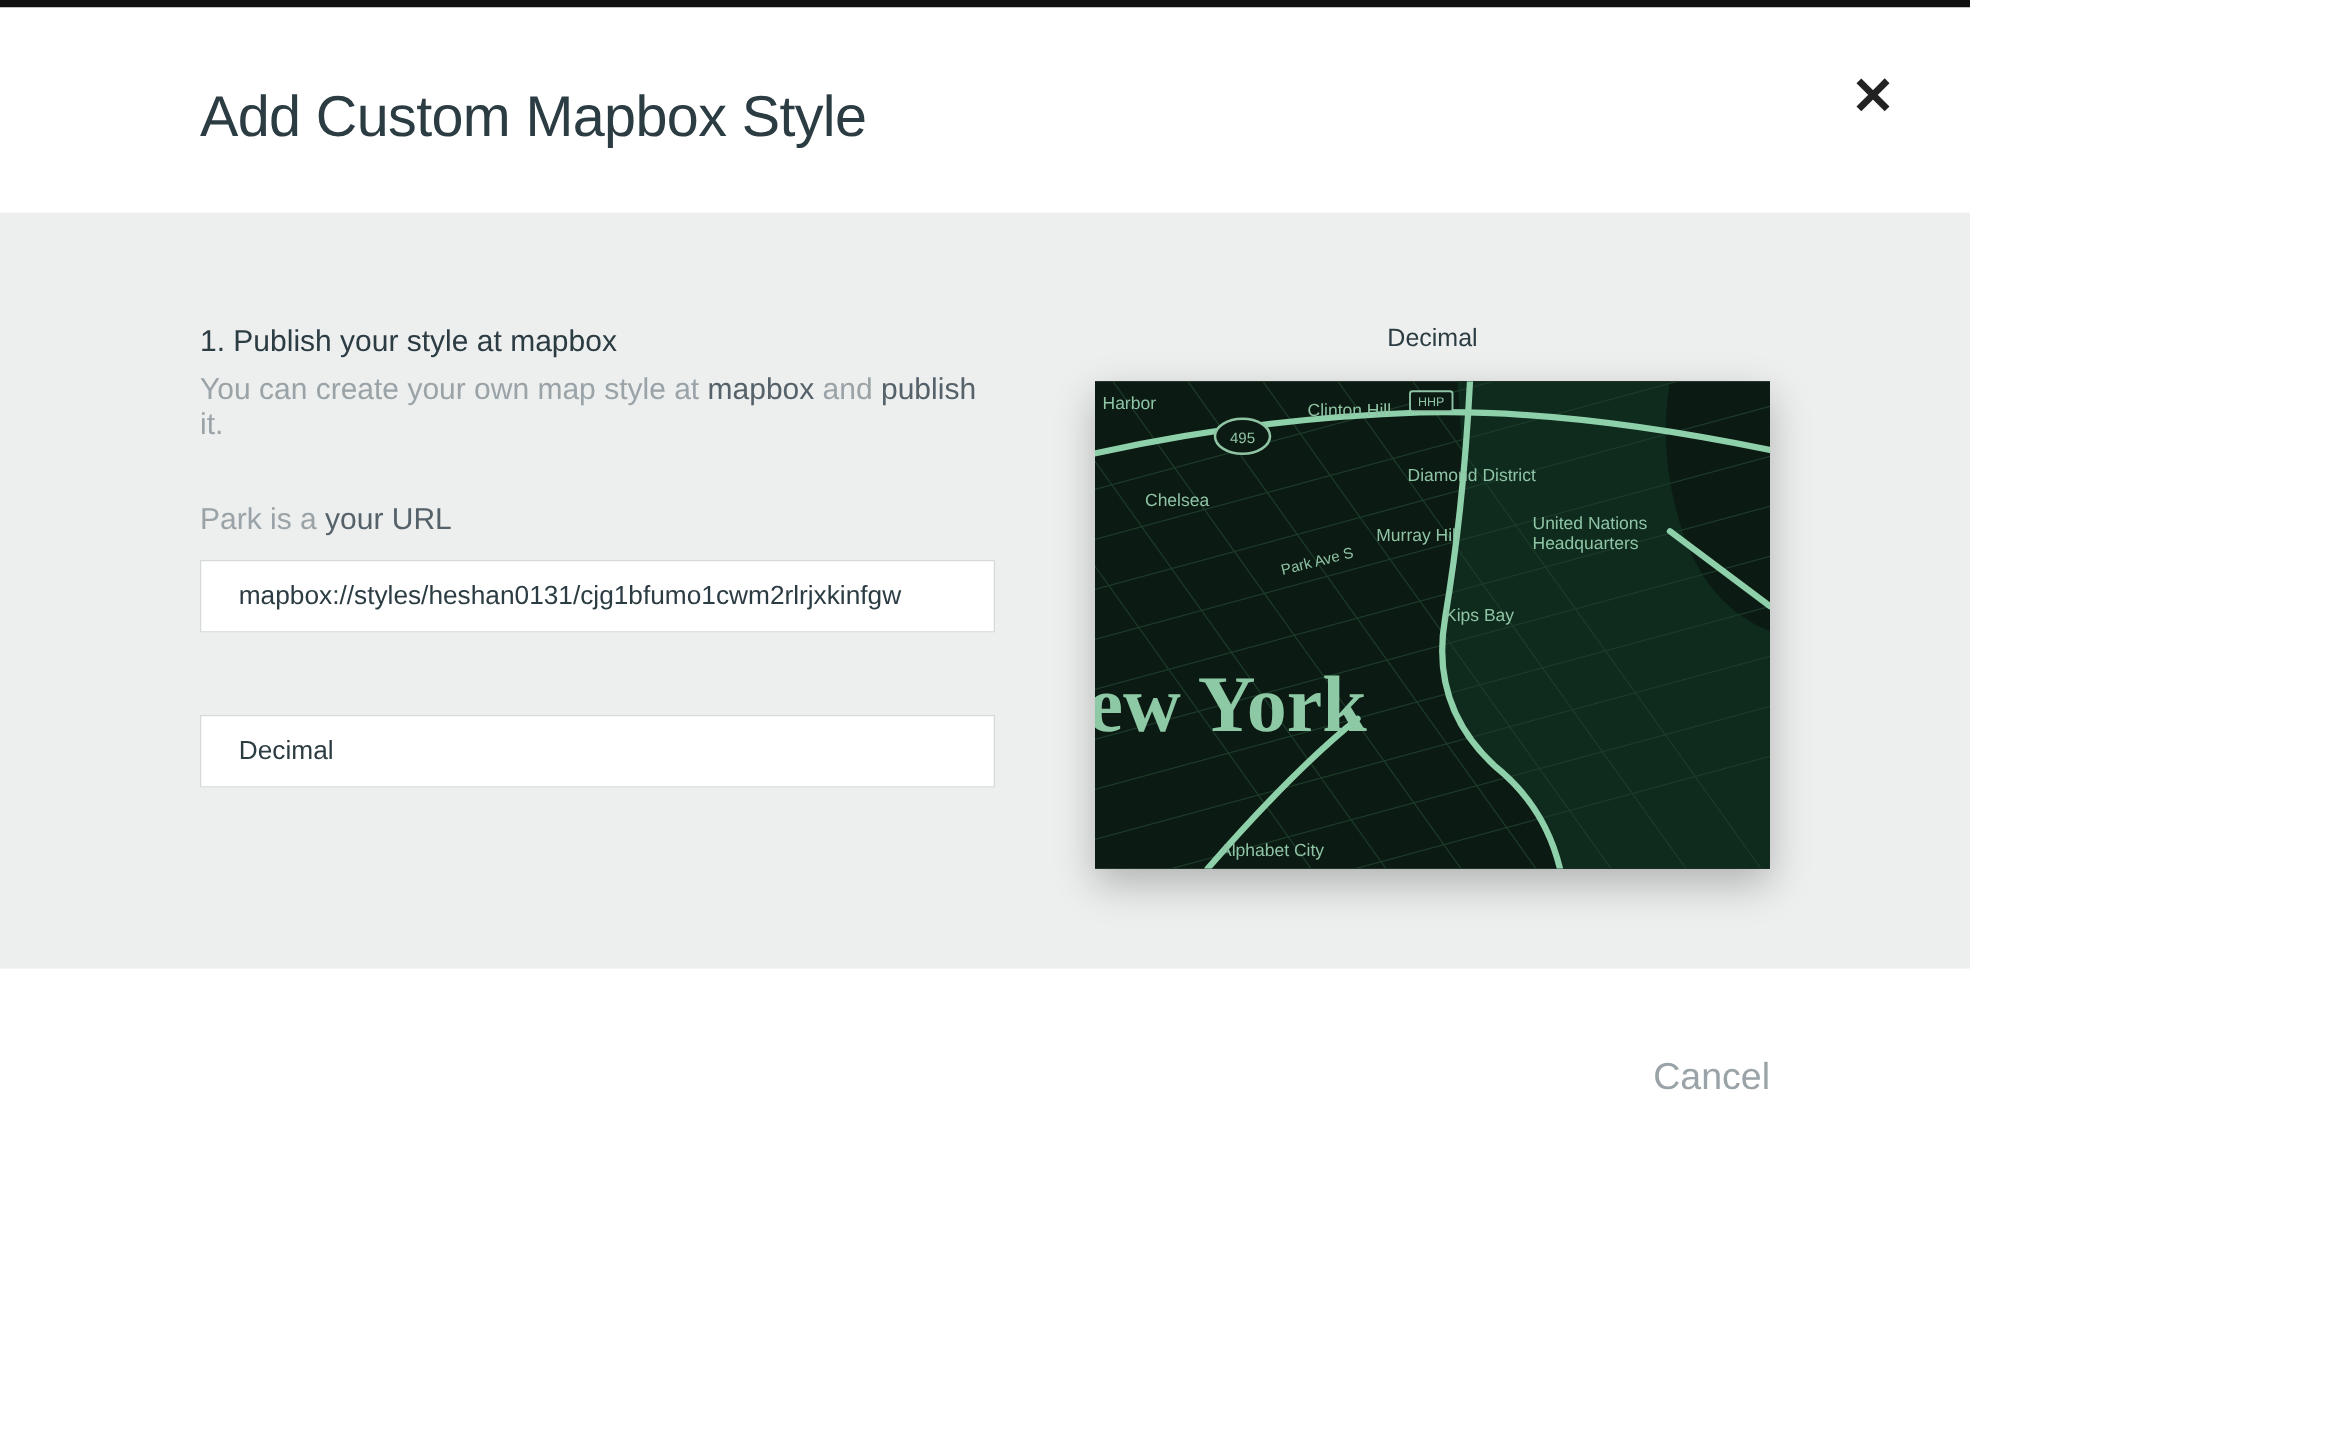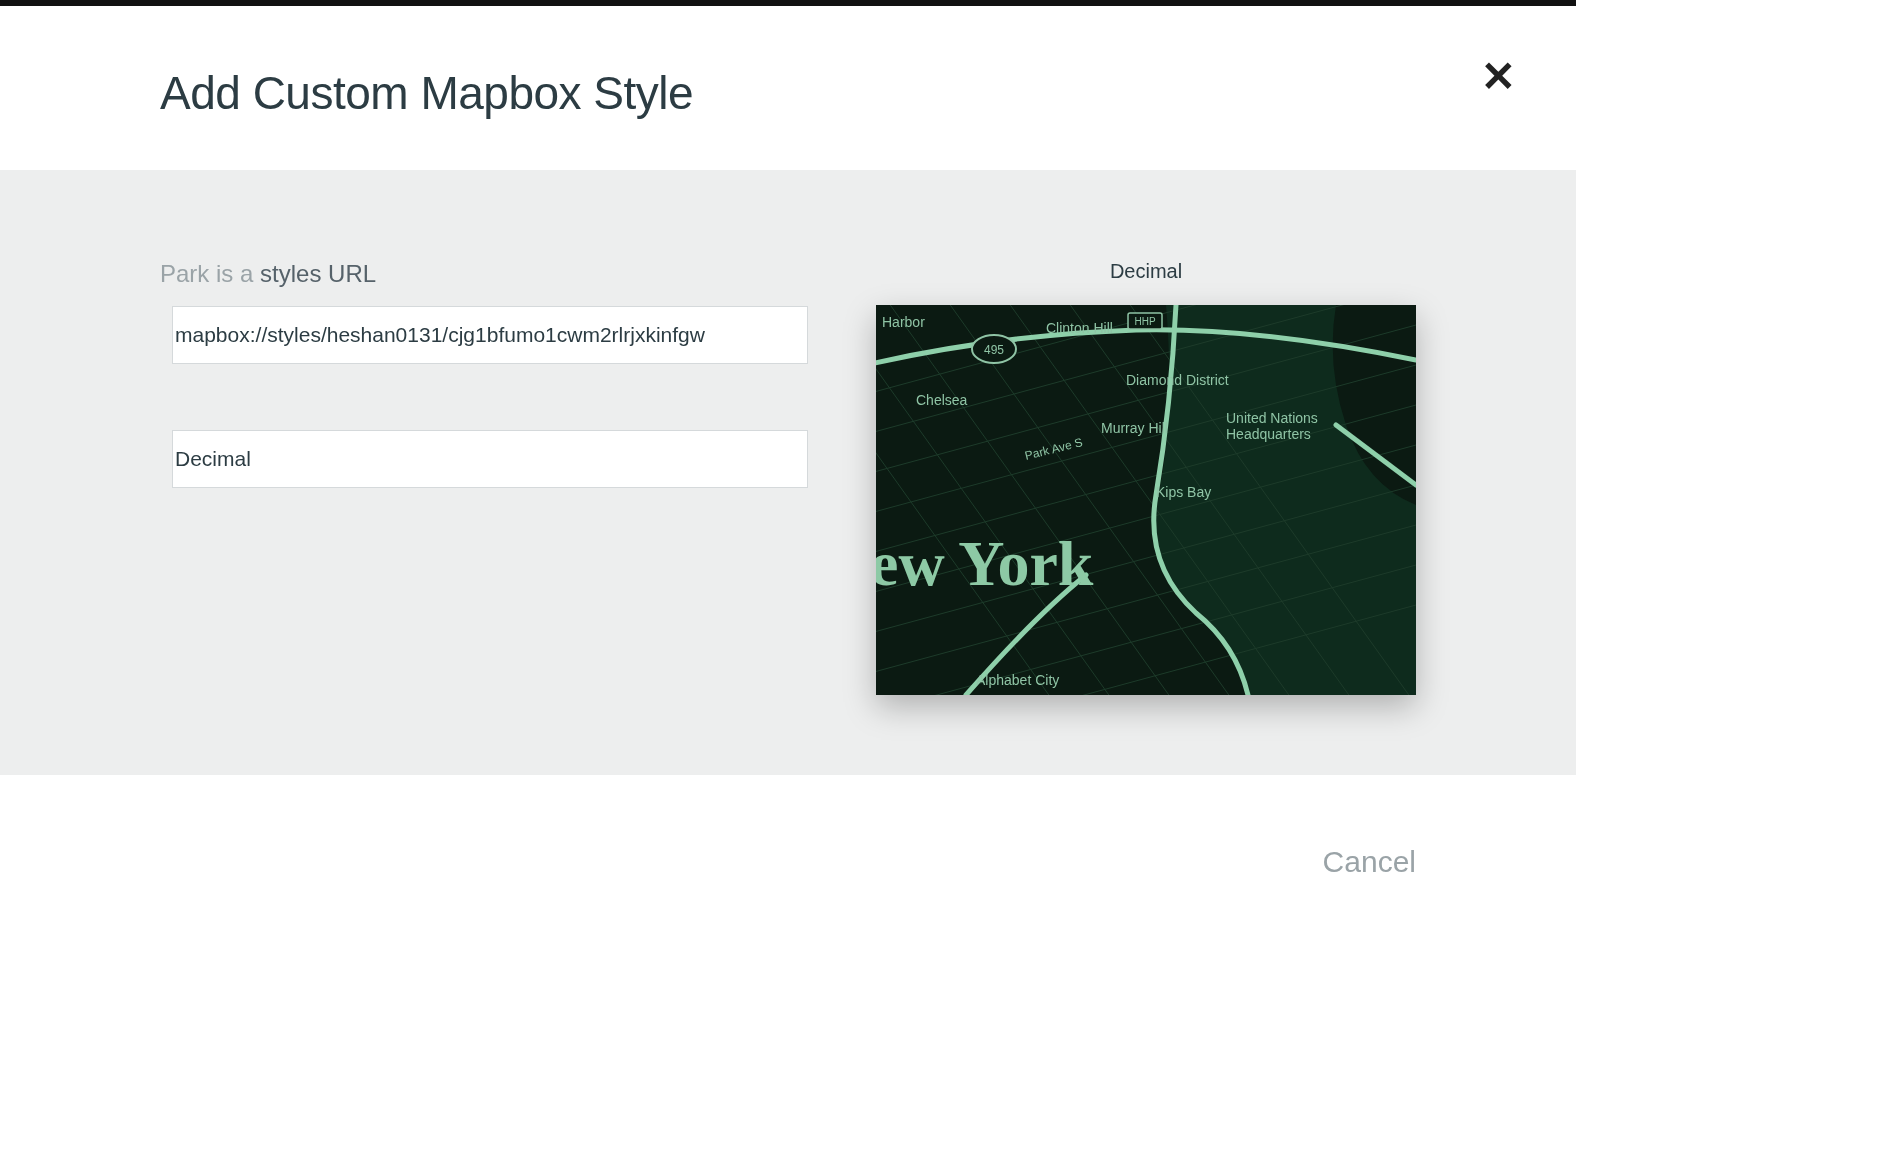--- a/index.html
+++ b/index.html
@@ -72,27 +72,26 @@
     font-size: 24px;
     color: #9aa3a7;
     font-weight: 400;
   }
   .section-sub .link-word {
     color: #56626a;
   }
   .input {
     width: 100%;
     margin-top: 18px;
-    padding: 16px 2px;
+    padding: 16px 30px;
     font-size: 21px;
     border: 1px solid #d5d9db;
     background: #ffffff;
     color: #2c3c43;
     outline: none;
-    margin-left: 12px;
   }
   .preview-label {
     font-size: 20px;
     color: #2c3c43;
     margin-bottom: 22px;
     font-weight: 400;
   }
   .preview-img {
     width: 540px;
     height: 390px;
@@ -136,24 +135,30 @@
   <div class="header">
     <h1 class="title">Add Custom Mapbox Style</h1>
     <button class="close-btn">
       <span>✕</span>
     </button>
   </div>
 
   <div class="body">
     <div class="form-col">
 
+      <div class="section">
+        <div class="section-title">1. Publish your style at mapbox</div>
+        <div class="section-sub">
+          <span>You can create your own map style at </span><span class="link-word">mapbox</span><span> and </span><span class="link-word">publish</span><span> it.</span>
+        </div>
+      </div>
 
       <div class="section">
         <div class="section-sub">
-          <span>Park is a </span><span class="link-word">styles URL</span>
+          <span>Park is a </span><span class="link-word">your URL</span>
         </div>
         <input class="input" type="text" value="mapbox://styles/heshan0131/cjg1bfumo1cwm2rlrjxkinfgw" style="">
       </div>
 
       <div class="section">
         <input class="input" type="text" value="Decimal" style="">
       </div>
 
     </div>
 

